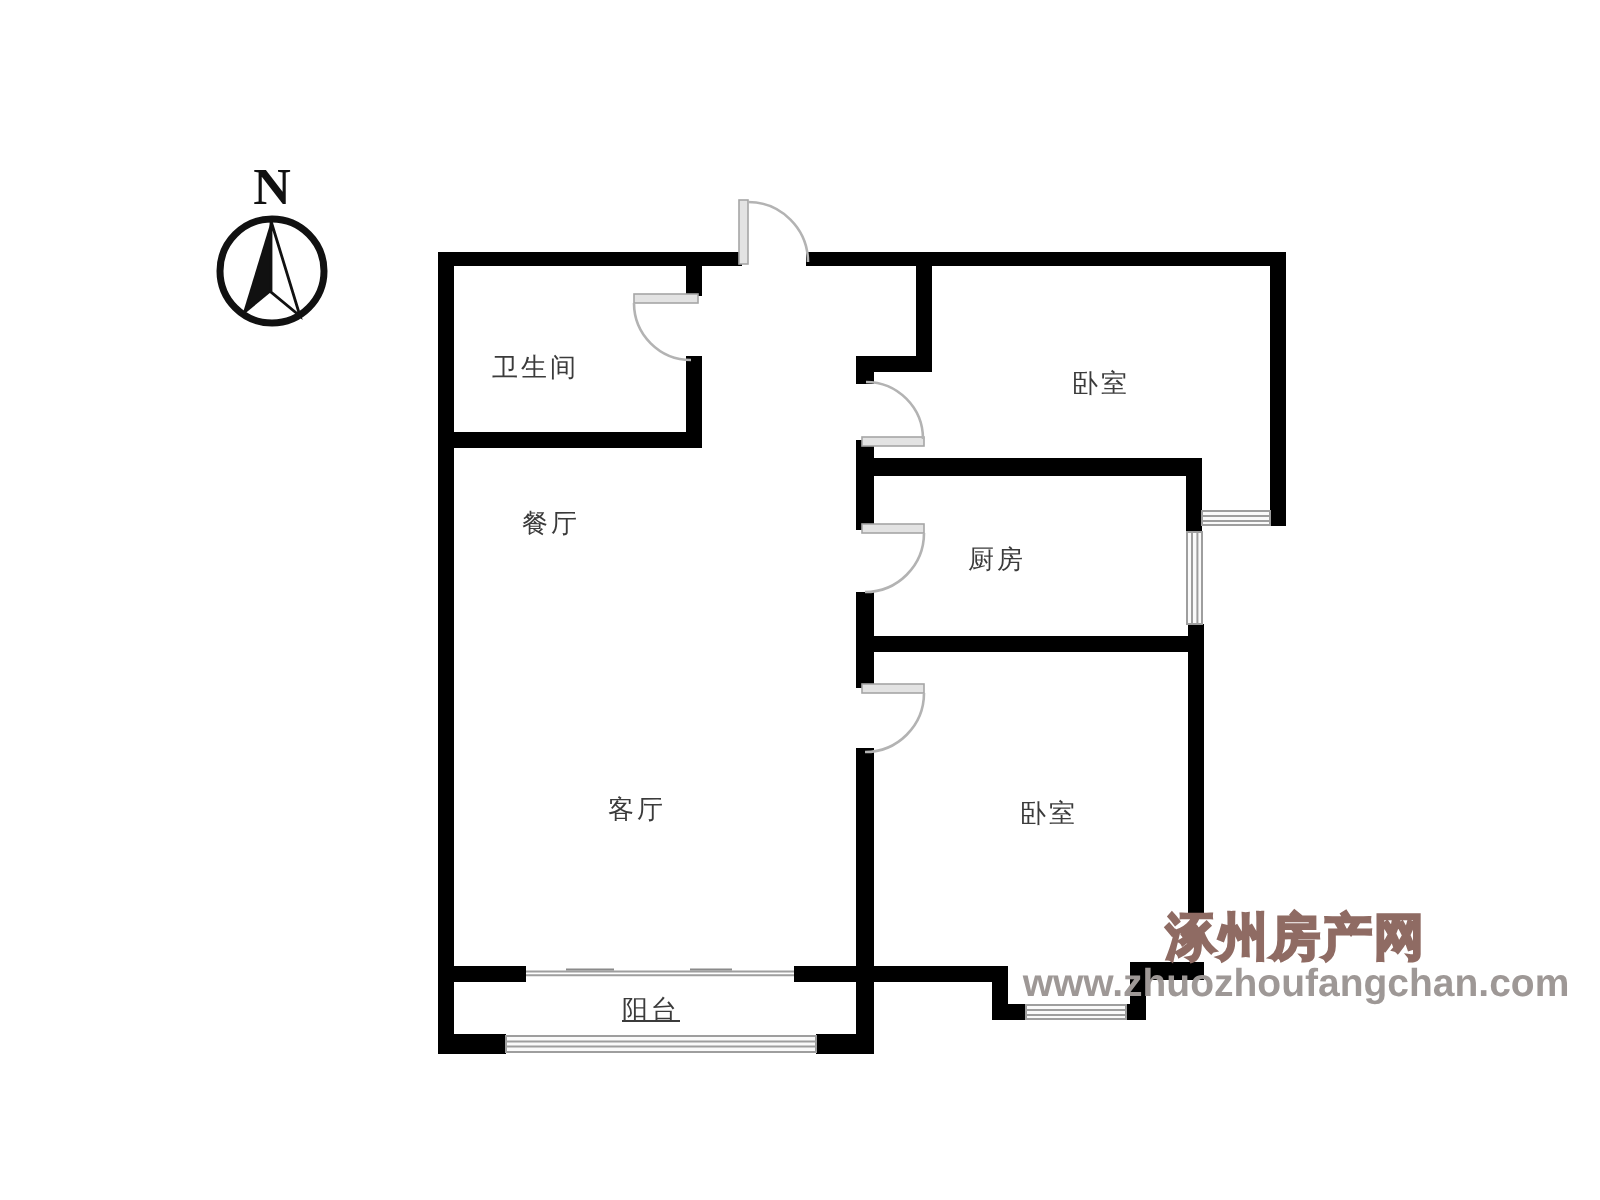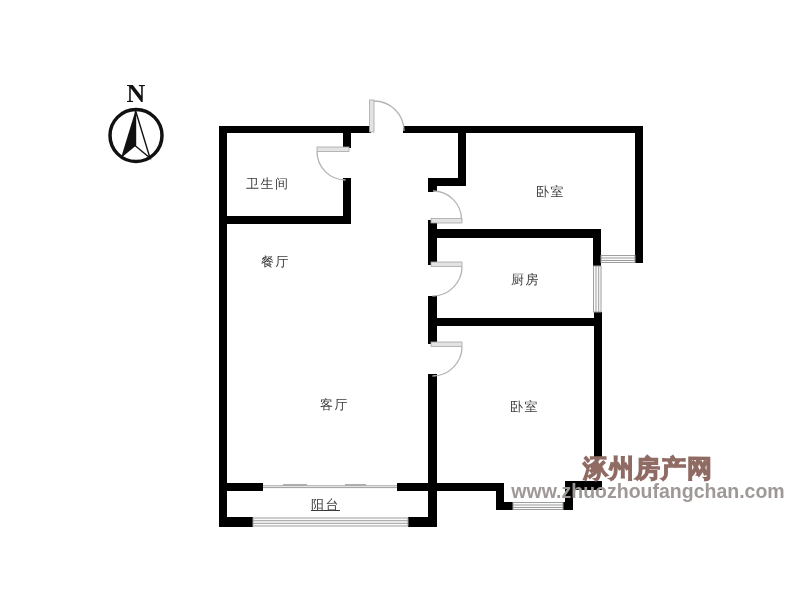--- a/index.html
+++ b/index.html
@@ -4,22 +4,22 @@
 <style>
   html,body{margin:0;padding:0;background:#ffffff;}
   .stage{position:relative;width:800px;height:600px;background:#ffffff;overflow:hidden;
          font-family:"Liberation Sans",sans-serif;}
   .plan-svg{position:absolute;left:0;top:0;}
   .room-label{position:absolute;font-size:13px;letter-spacing:1.5px;color:#3b3b3b;
               white-space:nowrap;font-family:"Liberation Sans",sans-serif;}
   .lbl-bathroom{left:246px;top:175px;font-family:Liberation Serif, serif;}
   .lbl-dining{left:261px;top:253px;}
   .lbl-bedroom-north{left:536px;top:183px;}
-  .lbl-kitchen{left:511px;top:271px;text-align:center;}
-  .lbl-living{left:320px;top:396px;}
+  .lbl-kitchen{left:484px;top:271px;text-align:center;}
+  .lbl-living{left:304px;top:396px;}
   .lbl-bedroom-south{left:510px;top:398px;}
   .lbl-balcony{left:311px;top:496px;text-decoration:underline;}
 </style>
 </head>
 <body>
 
 <div class="stage">
 
   <svg class="plan-svg" width="800" height="600" viewBox="0 0 800 600">
 

